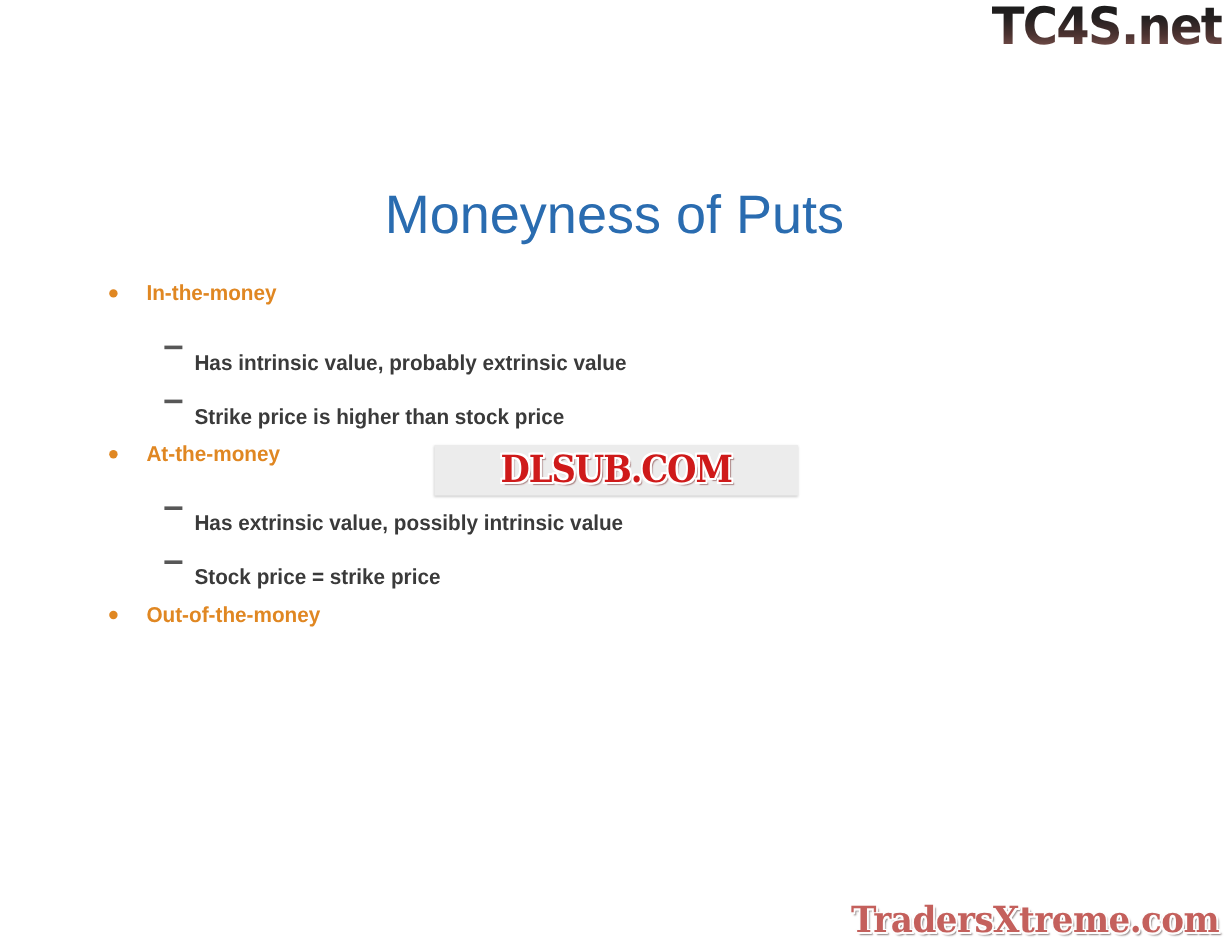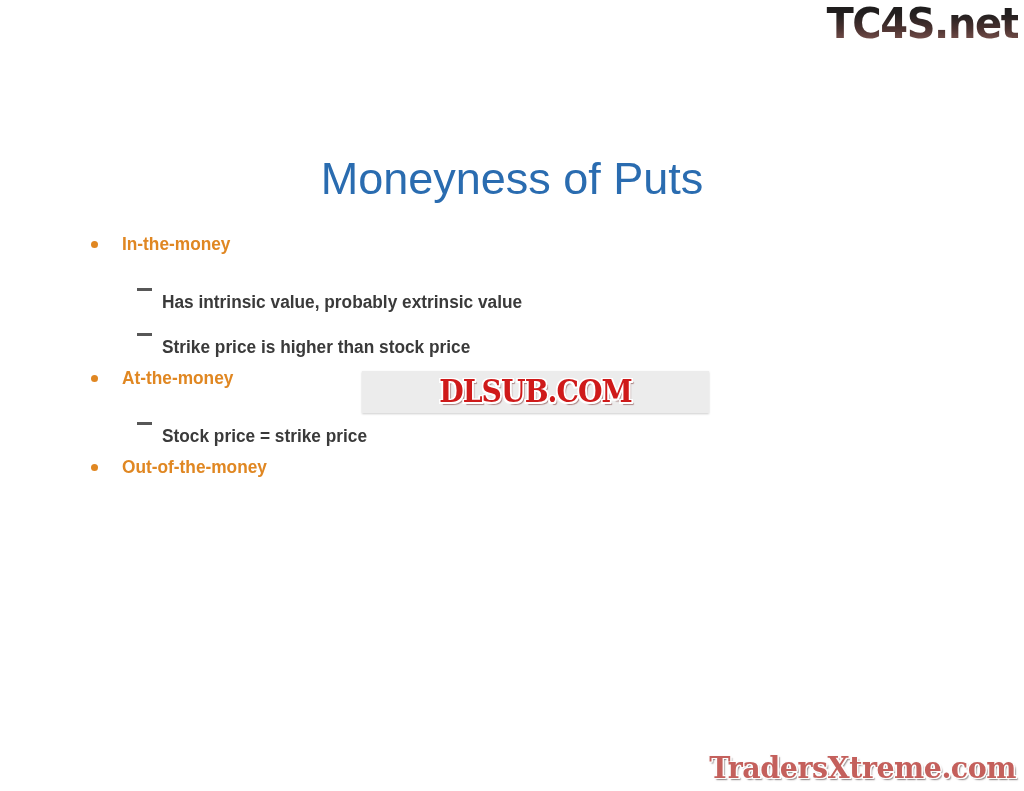--- a/index.html
+++ b/index.html
@@ -119,21 +119,21 @@
   }
 
   
   .group { margin-bottom: 0px; }
 
   
   .watermark {
     position: absolute;
     left: 362px;
     top: 371px;
-    width: 347px;
+    width: 303px;
     height: 42px;
     background: #ececec;
     box-shadow: 0 1px 2px rgba(0,0,0,0.20);
     display: flex;
     align-items: center;
     justify-content: center;
     overflow: hidden;
   }
   .watermark-text {
     font-family: "DejaVu Serif", serif;
@@ -210,20 +210,24 @@
       </div>
     </div>
 
     <div class="group">
       <div class="lvl1">
         <span class="dot"></span>
         <span class="lvl1-text">At-the-money</span>
       </div>
       <div class="lvl2">
         <span class="dash"></span>
+        <span class="lvl2-text">Has extrinsic value, possibly intrinsic value</span>
+      </div>
+      <div class="lvl2">
+        <span class="dash"></span>
         <span class="lvl2-text">Stock price = strike price</span>
       </div>
     </div>
 
     <div class="group">
       <div class="lvl1">
         <span class="dot"></span>
         <span class="lvl1-text">Out-of-the-money</span>
       </div>
     </div>

